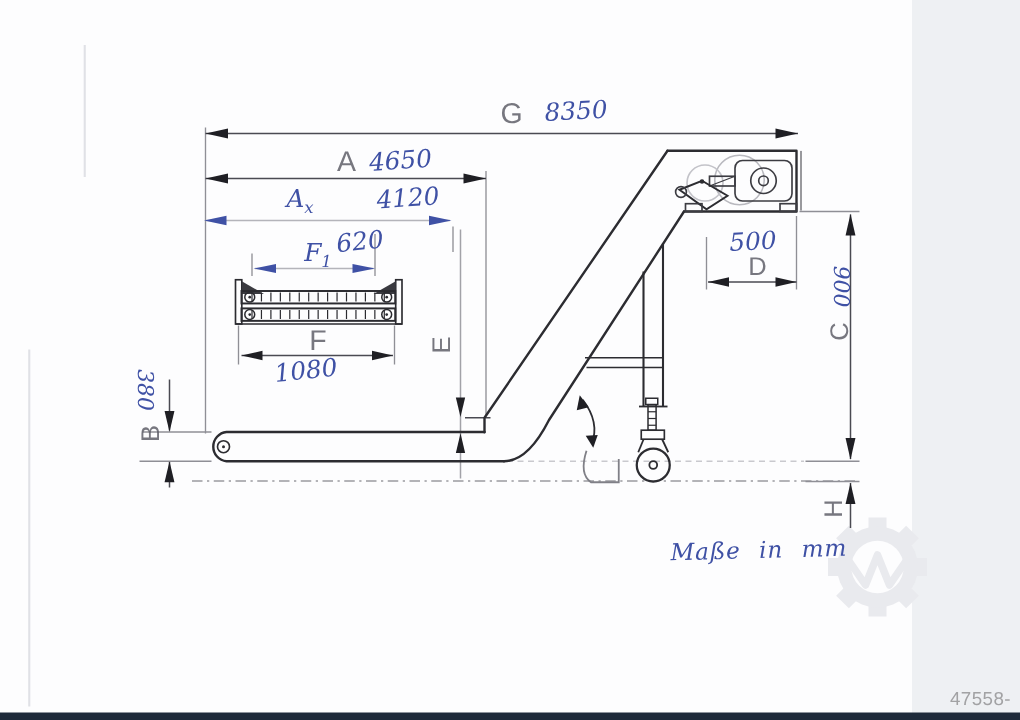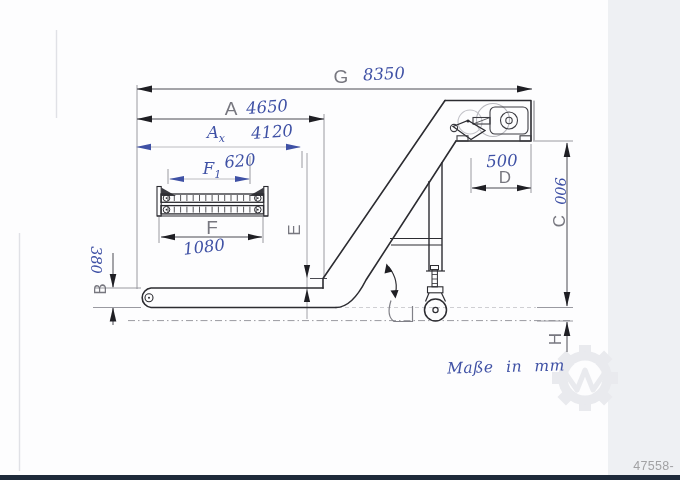--- a/index.html
+++ b/index.html
@@ -191,21 +191,21 @@
   <span class="lbl ctr" style="left:231px;top:109px;">A</span>
   <span class="lbl ctr" style="left:212px;top:228px;">F</span>
   <span class="lbl ctr lblv" style="left:505px;top:178px;">D</span>
   <span class="lbl rotL lblv" style="left:101px;top:289px;">B</span>
   <span class="lbl rotL lblv" style="left:560px;top:221px;">C</span>
   <span class="lbl rotL lblv" style="left:295px;top:230px;">E</span>
   <span class="lbl rotL lblv" style="left:556px;top:339px;">H</span>
 
   <span class="blue r3" style="left:384px;top:74px;">8350</span>
   <span class="blue r4" style="left:267px;top:107px;">4650</span>
-  <span class="blue ctr" style="left:216px;top:134px;"><span>A</span><sub class="hw">x</sub></span>
+  <span class="blue ctr" style="left:200px;top:134px;"><span>A</span><sub class="hw">x</sub></span>
   <span class="blue r4" style="left:272px;top:132px;">4120</span>
   <span class="blue ctr" style="left:212px;top:170px;"><span>F</span><sub class="hw">1</sub></span>
   <span class="blue r6" style="left:240px;top:161px;">620</span>
   <span class="blue r6" style="left:204px;top:247px;">1080</span>
   <span class="blue r3" style="left:502px;top:161px;">500</span>
   <span class="blue rotR small" style="left:96px;top:260px;">380</span>
   <span class="blue rotR small" style="left:560px;top:191px;">900</span>
 
   <span class="note" style="left:447px;top:358px;">Maße in mm</span>
 

